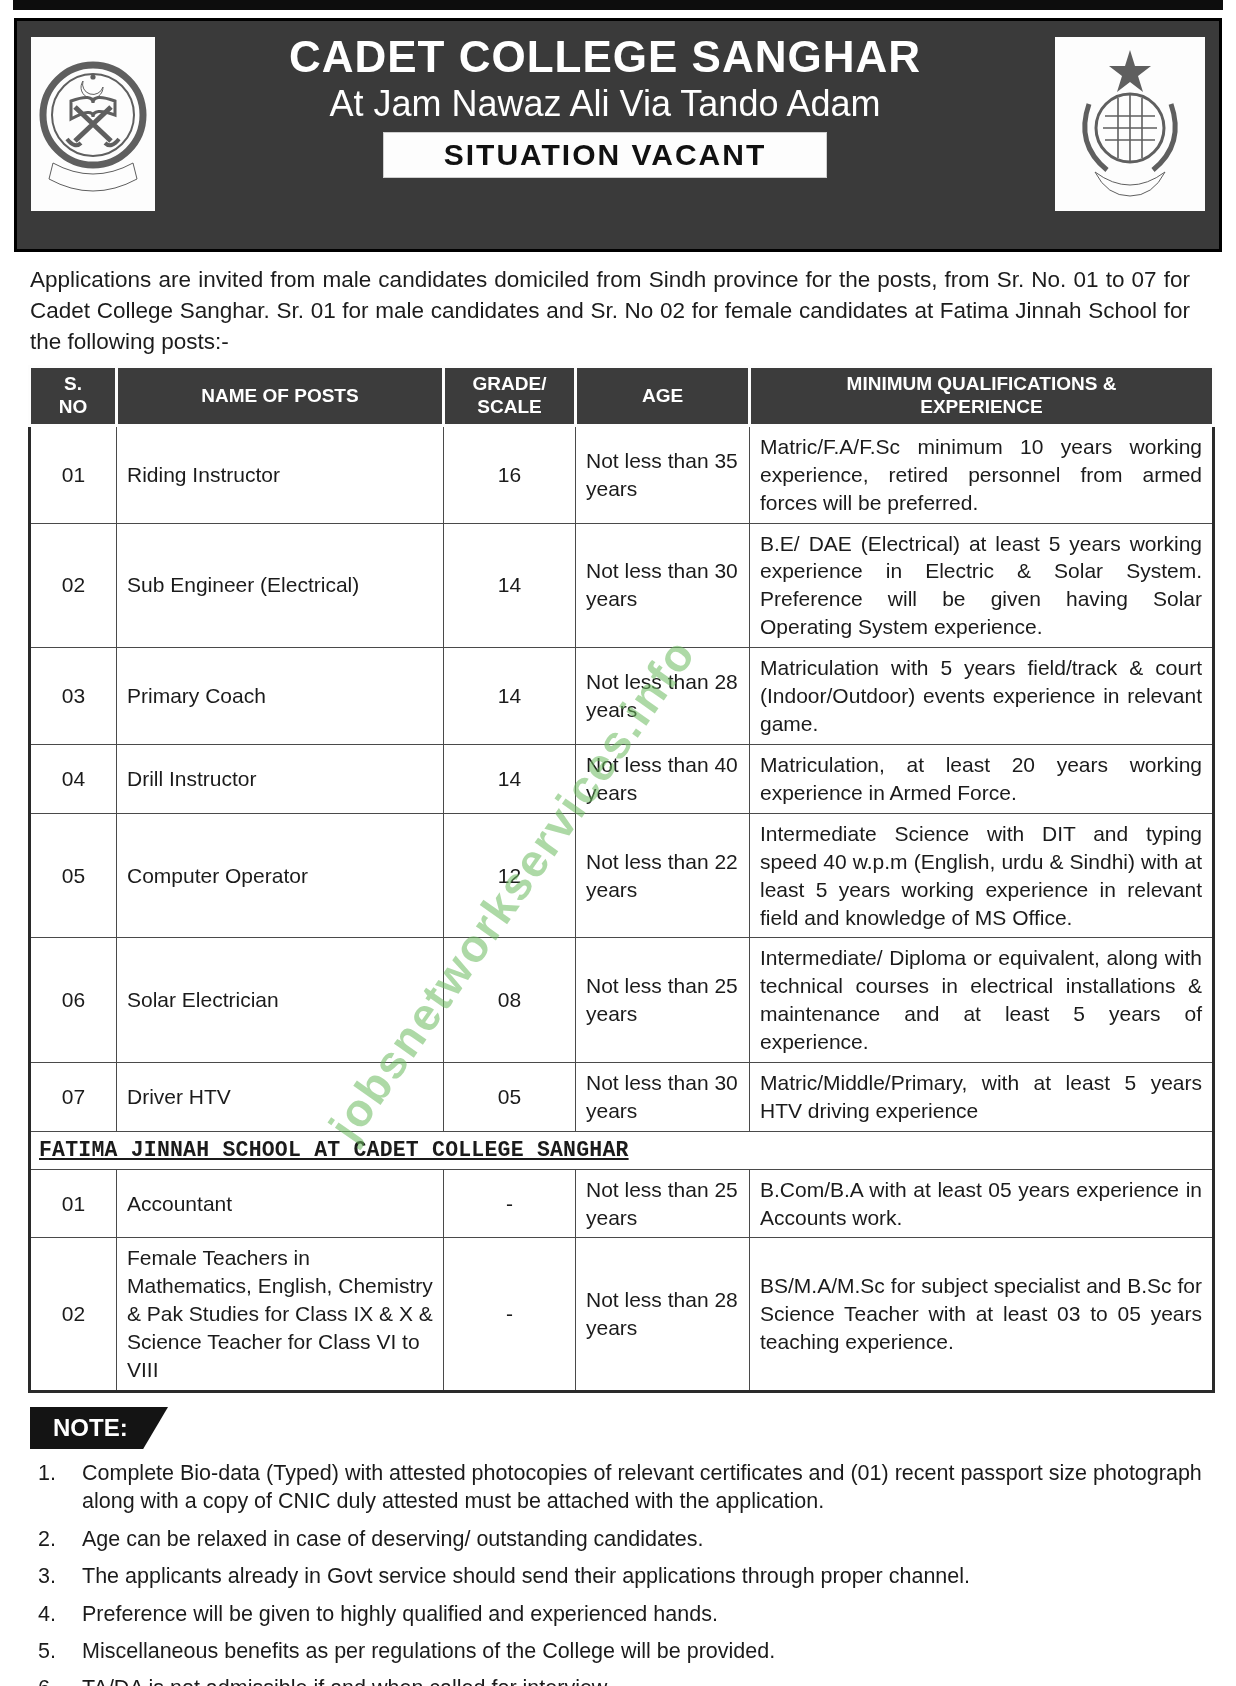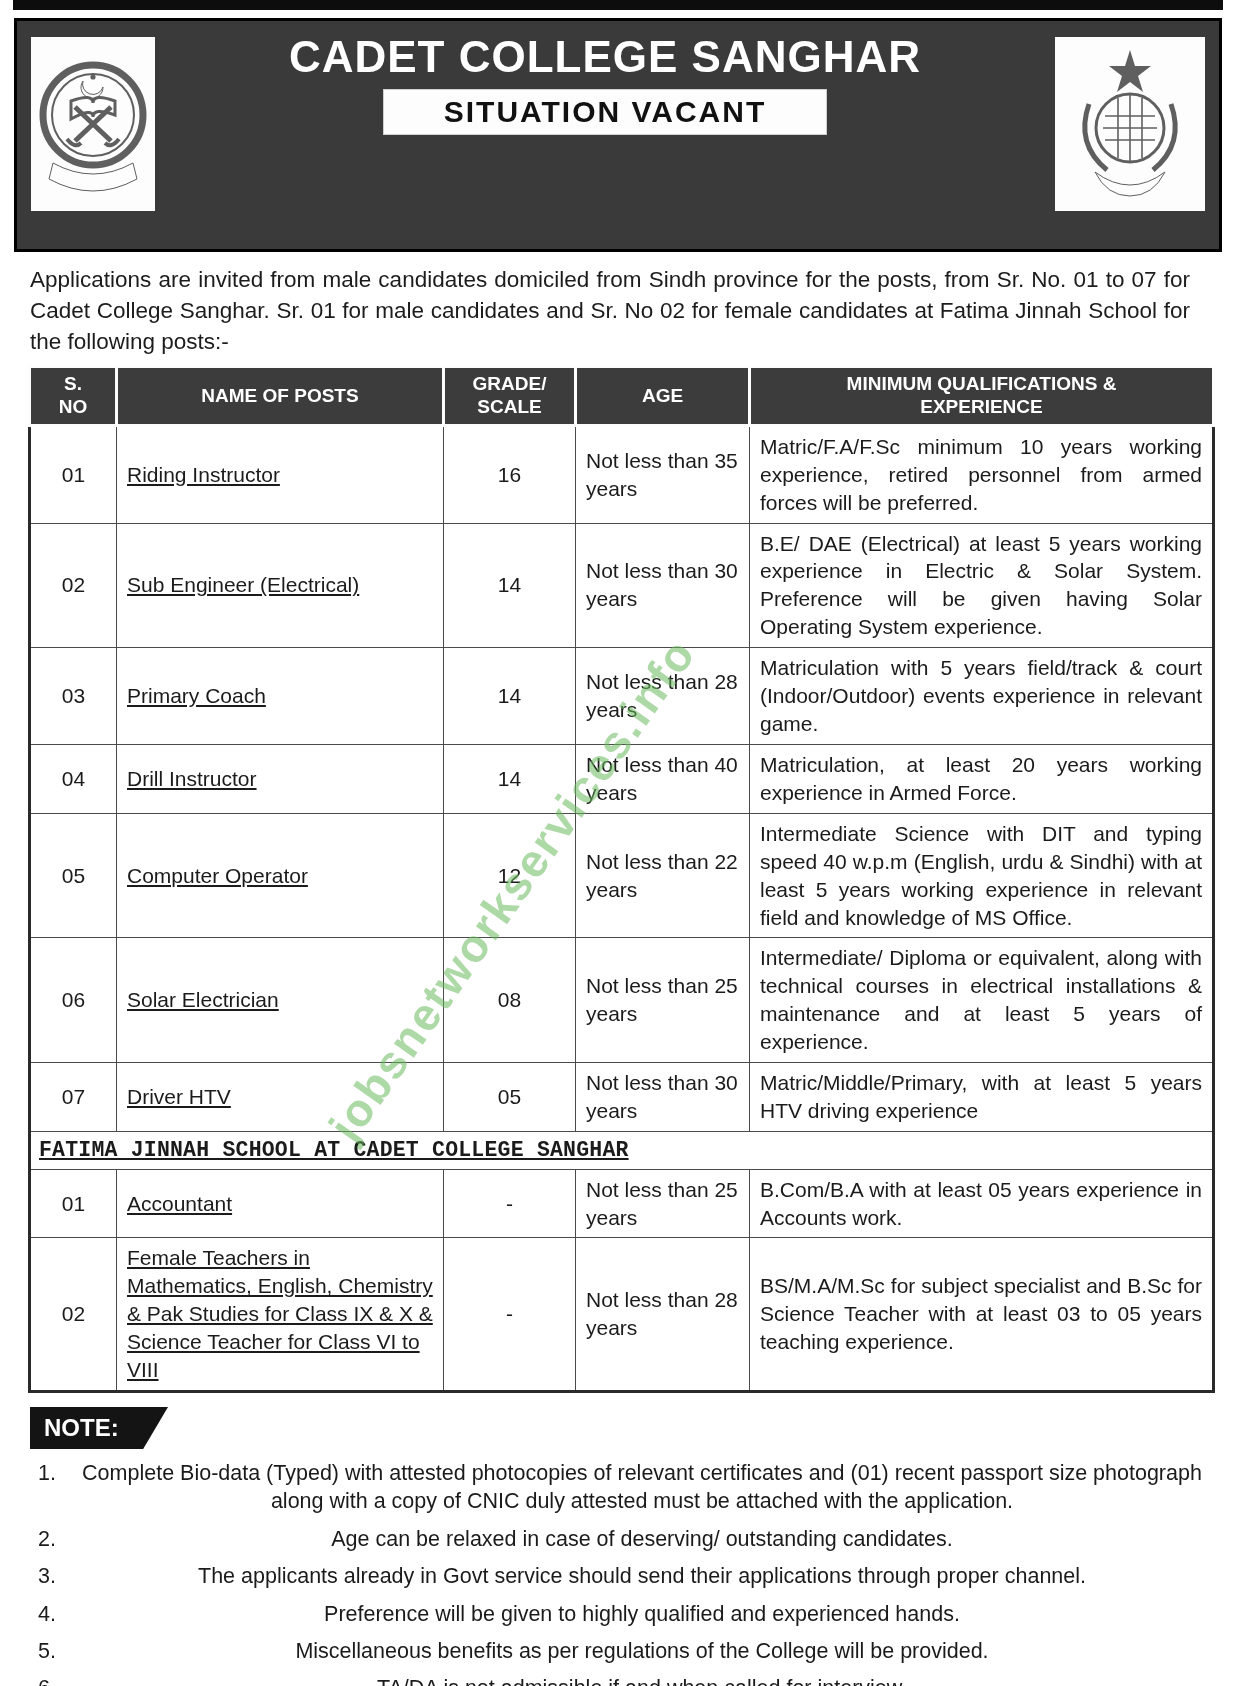--- a/index.html
+++ b/index.html
@@ -42,38 +42,38 @@
     background:#3c3c3c; color:#fff; font-weight:bold; font-size:19px;
     padding:5px 4px; text-align:center; vertical-align:middle;
     border:3px solid #fdfdfd; white-space:pre-line; line-height:1.2;
   }
   table.jobs td {
     border:1.5px solid #4a4a4a; font-size:21px; line-height:1.33;
     padding:6px 10px; vertical-align:middle; color:#1b1b1b;
   }
   td.c-sno   { text-align:center; }
   td.c-grade { text-align:center; }
-  td.c-name  { text-align:left;text-decoration:underline; }
+  td.c-name  { text-align:left; }
   td.c-age   { text-align:left; }
   td.c-qual  { text-align:justify; }
   tr.section-row td {
     font-weight:bold; font-size:21.5px; text-decoration:underline;
     padding:4px 8px; text-align:left; letter-spacing:0.2px;font-family:Liberation Mono, monospace;
   }
 
   
   .note-badge {
     margin:14px 0 0 30px; width:138px; height:42px; background:#141414;
     color:#fff; font-weight:bold; font-size:24px; line-height:42px;
-    padding-left:14px; clip-path:polygon(0 0, 100% 0, 82% 100%, 0 100%);
+    padding-left:23px; clip-path:polygon(0 0, 100% 0, 82% 100%, 0 100%);
   }
   .notes { margin:10px 34px 0 38px; }
   .note-row { display:flex; margin-top:9px; font-size:21.5px; line-height:1.32; }
   .note-num { width:44px; flex:0 0 44px; }
-  .note-text { flex:1; text-align:center; }
+  .note-text { flex:1; text-align:left; }
 
   
   .watermark {
     position:absolute; left:340px; top:1108px; transform-origin:0 50%;
     transform:rotate(-55deg); font-size:46px; font-weight:600;
     color:rgba(106,186,92,0.55); letter-spacing:2px; pointer-events:none;
     white-space:nowrap; z-index:5;
   }
   svg .ln { stroke:#5f5f5f; fill:none; }
 </style>
@@ -99,20 +99,21 @@
           <circle cx="32" cy="131" r="3"></circle>
             <circle cx="48" cy="135" r="3"></circle>
           <circle cx="64" cy="135" r="3"></circle>
             <circle cx="80" cy="131" r="3"></circle>
         </g>
       </svg>
     </div>
 
     <div class="header-center">
       <div class="hdr-title">CADET COLLEGE SANGHAR</div>
+      <div class="hdr-sub">At Jam Nawaz Ali Via Tando Adam</div>
       <div class="banner-box">SITUATION VACANT</div>
     </div>
 
     <div class="logo-box right">
       <svg width="130" height="160" viewBox="0 0 130 160">
         <polygon points="65,6 70,22 86,22 73,32 78,48 65,38 52,48 57,32 44,22 60,22" fill="#5f5f5f"></polygon>
         <circle class="ln" cx="65" cy="84" r="34" stroke-width="3"></circle>
         <g class="ln" stroke-width="1.6">
           <path d="M40 72 h50 M38 84 h54 M40 96 h50"></path>
           <path d="M53 54 v60 M65 50 v68 M77 54 v60"></path>

